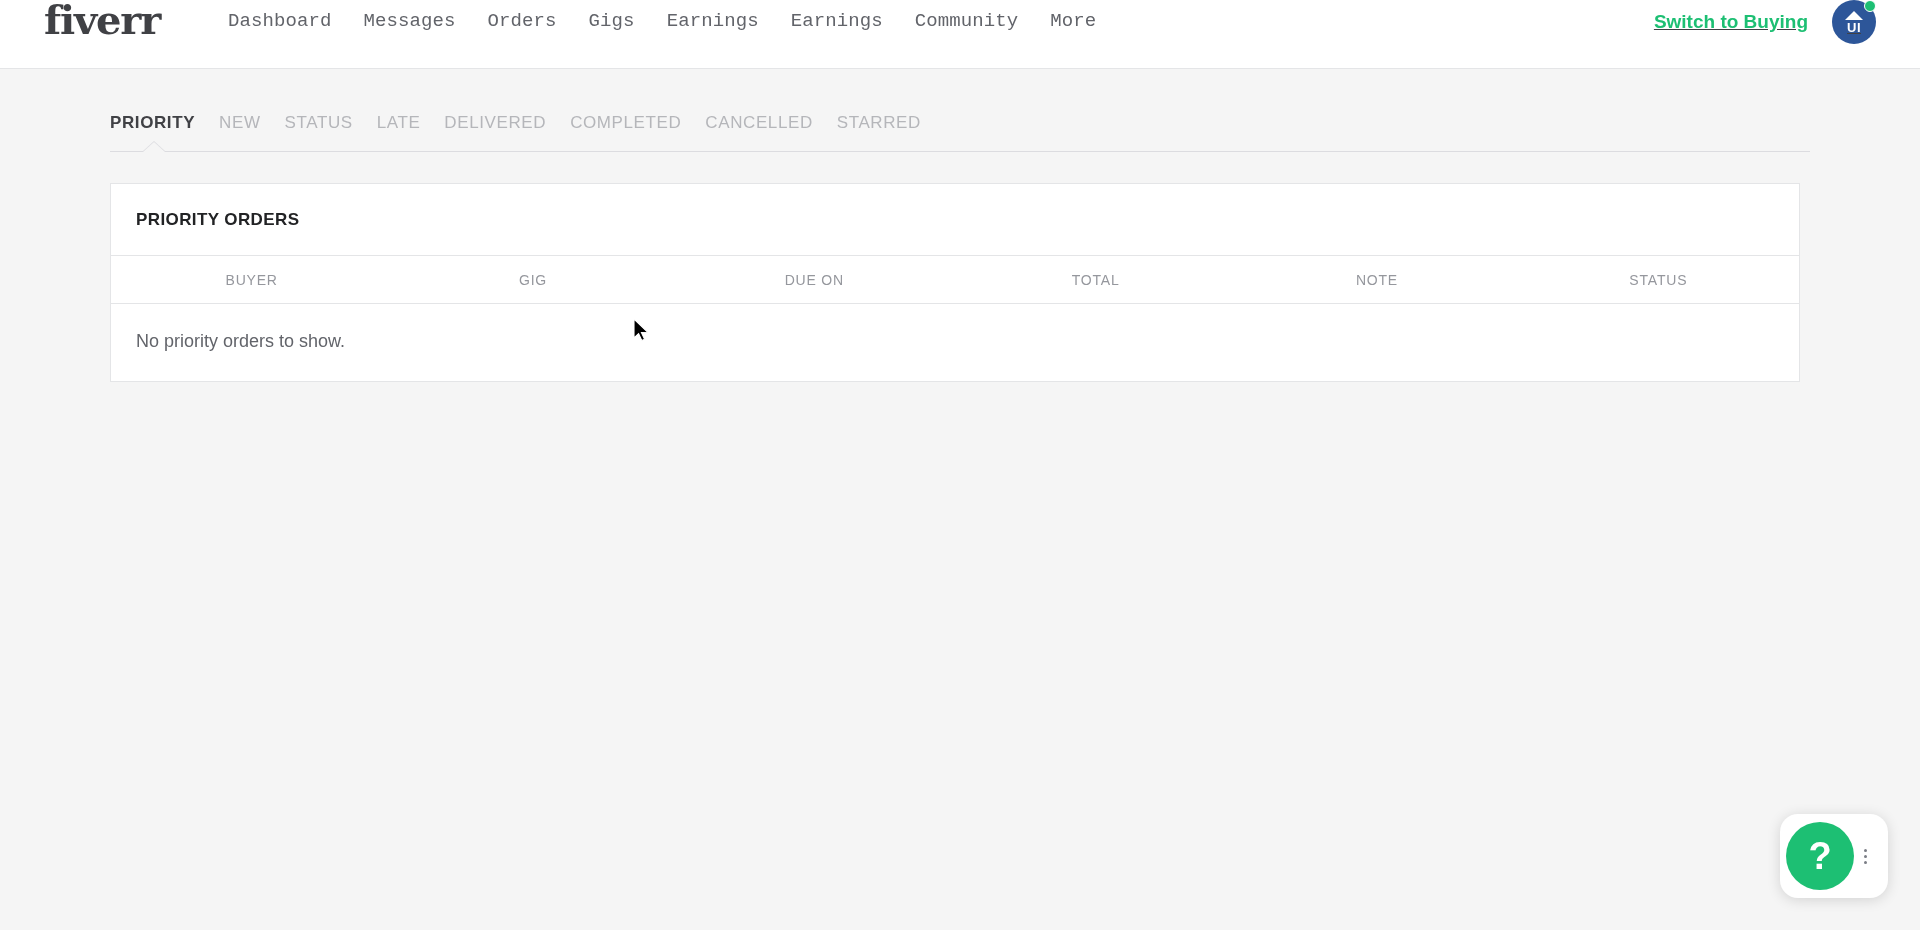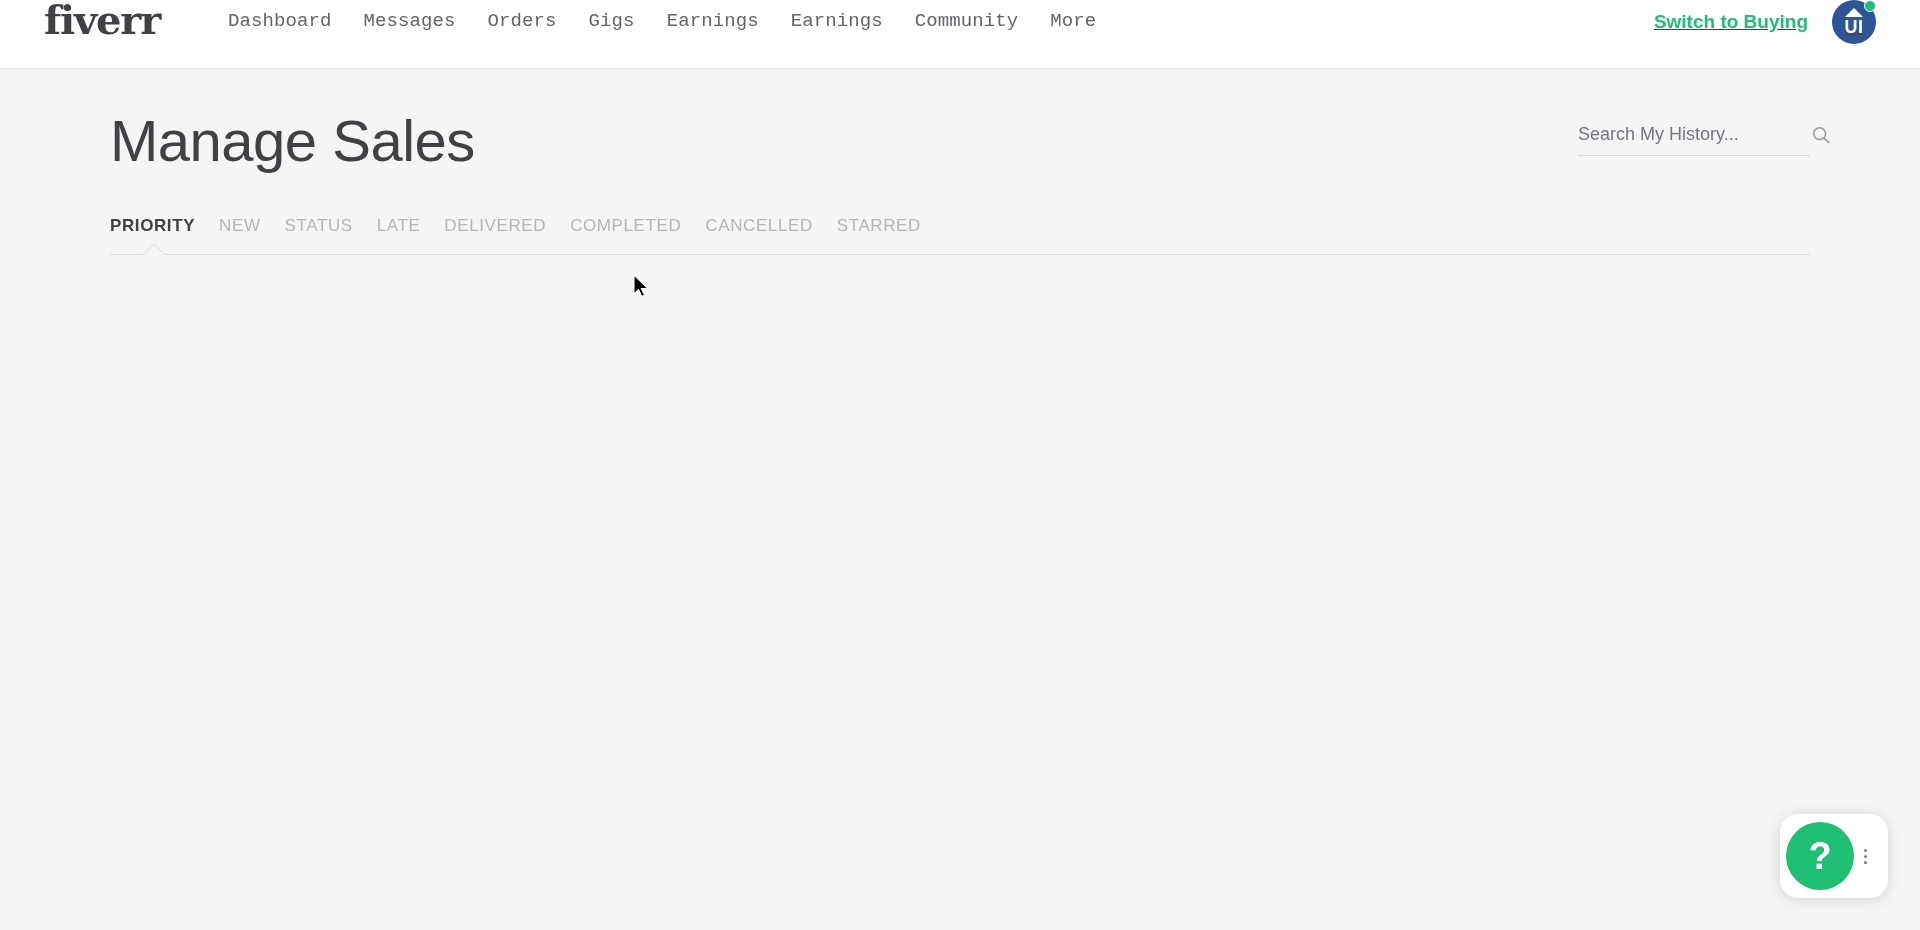--- a/index.html
+++ b/index.html
@@ -91,21 +91,21 @@
   }
   .avatar-chevron {
     width: 0; height: 0;
     border-left: 9px solid transparent;
     border-right: 9px solid transparent;
     border-bottom: 9px solid #ffffff;
     margin-bottom: 1px;
   }
   .avatar-initials {
     color: #ffffff;
-    font-size: 18px;
+    font-size: 13px;
     font-weight: bold;
     letter-spacing: 0.5px;
     line-height: 1;
   }
   .avatar-badge {
     position: absolute;
     top: 0px;
     right: 0px;
     width: 12px;
     height: 12px;
@@ -315,48 +315,60 @@
         <div class="avatar-chevron"></div>
         <div class="avatar-initials">UI</div>
       </div>
       <div class="avatar-badge"></div>
     </div>
   </div>
 </div>
 
 <div class="page">
 
-  <div class="page-head">
-    <h1 class="page-title">Manage Sales</h1>
-
-    <div class="search-box">
-      <input class="search-input" type="text" placeholder="Search My History..." style="">
-      <svg class="search-icon" viewBox="0 0 24 24" fill="none" stroke="#95979d" stroke-width="1.6">
-        <circle cx="10.5" cy="10.5" r="6.5"></circle>
-        <line x1="15.4" y1="15.4" x2="20.5" y2="20.5" stroke-linecap="round"></line>
-      </svg>
-    </div>
-  </div>
 
   <div class="tabs-wrap">
     <div class="tabs">
       <div class="tab active">PRIORITY</div>
       <div class="tab">NEW</div>
       <div class="tab">STATUS</div>
       <div class="tab">LATE</div>
       <div class="tab">DELIVERED</div>
       <div class="tab">COMPLETED</div>
       <div class="tab">CANCELLED</div>
       <div class="tab">STARRED</div>
     </div>
     <div class="tabs-rule">
       <div class="tabs-caret"></div>
     </div>
   </div>
 
+  <div class="card">
+    <div class="card-head">
+      <div class="card-title">PRIORITY ORDERS</div>
+    </div>
+
+    <table class="table">
+      <thead>
+        <tr>
+          <th>BUYER</th>
+          <th>GIG</th>
+          <th>DUE ON</th>
+          <th>TOTAL</th>
+          <th>NOTE</th>
+          <th>STATUS</th>
+        </tr>
+      </thead>
+      <tbody>
+        <tr>
+          <td class="empty-cell" colspan="6">No priority orders to show.</td>
+        </tr>
+      </tbody>
+    </table>
+  </div>
 
   <svg class="cursor" width="20" height="28" viewBox="0 0 20 28">
     <path d="M2,2 L2,21 L6.6,16.6 L9.8,23.6 L12.6,22.3 L9.4,15.5 L15.6,15.2 Z" fill="#000000" stroke="#ffffff" stroke-width="1.1"></path>
   </svg>
 </div>
 
 <div class="help-widget">
   <button class="help-button">?</button>
   <div class="help-kebab">
     <span></span>

